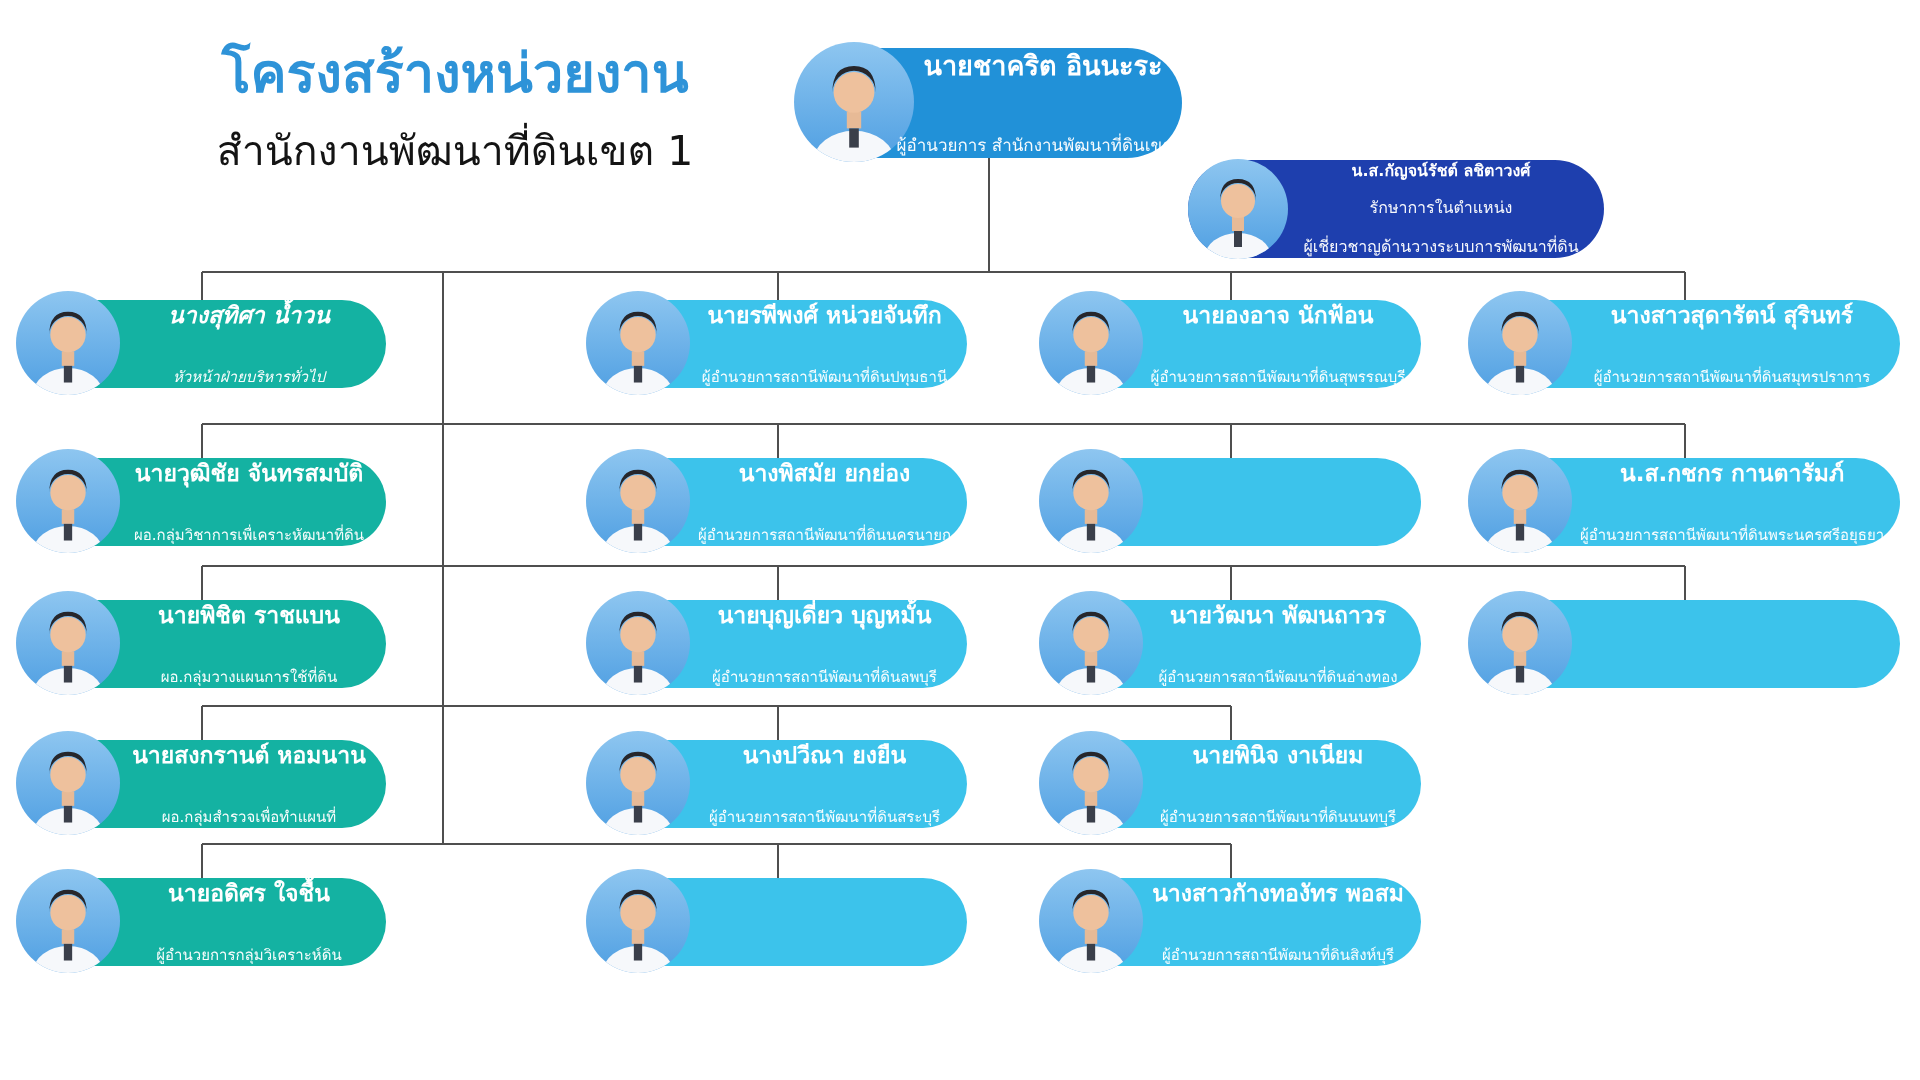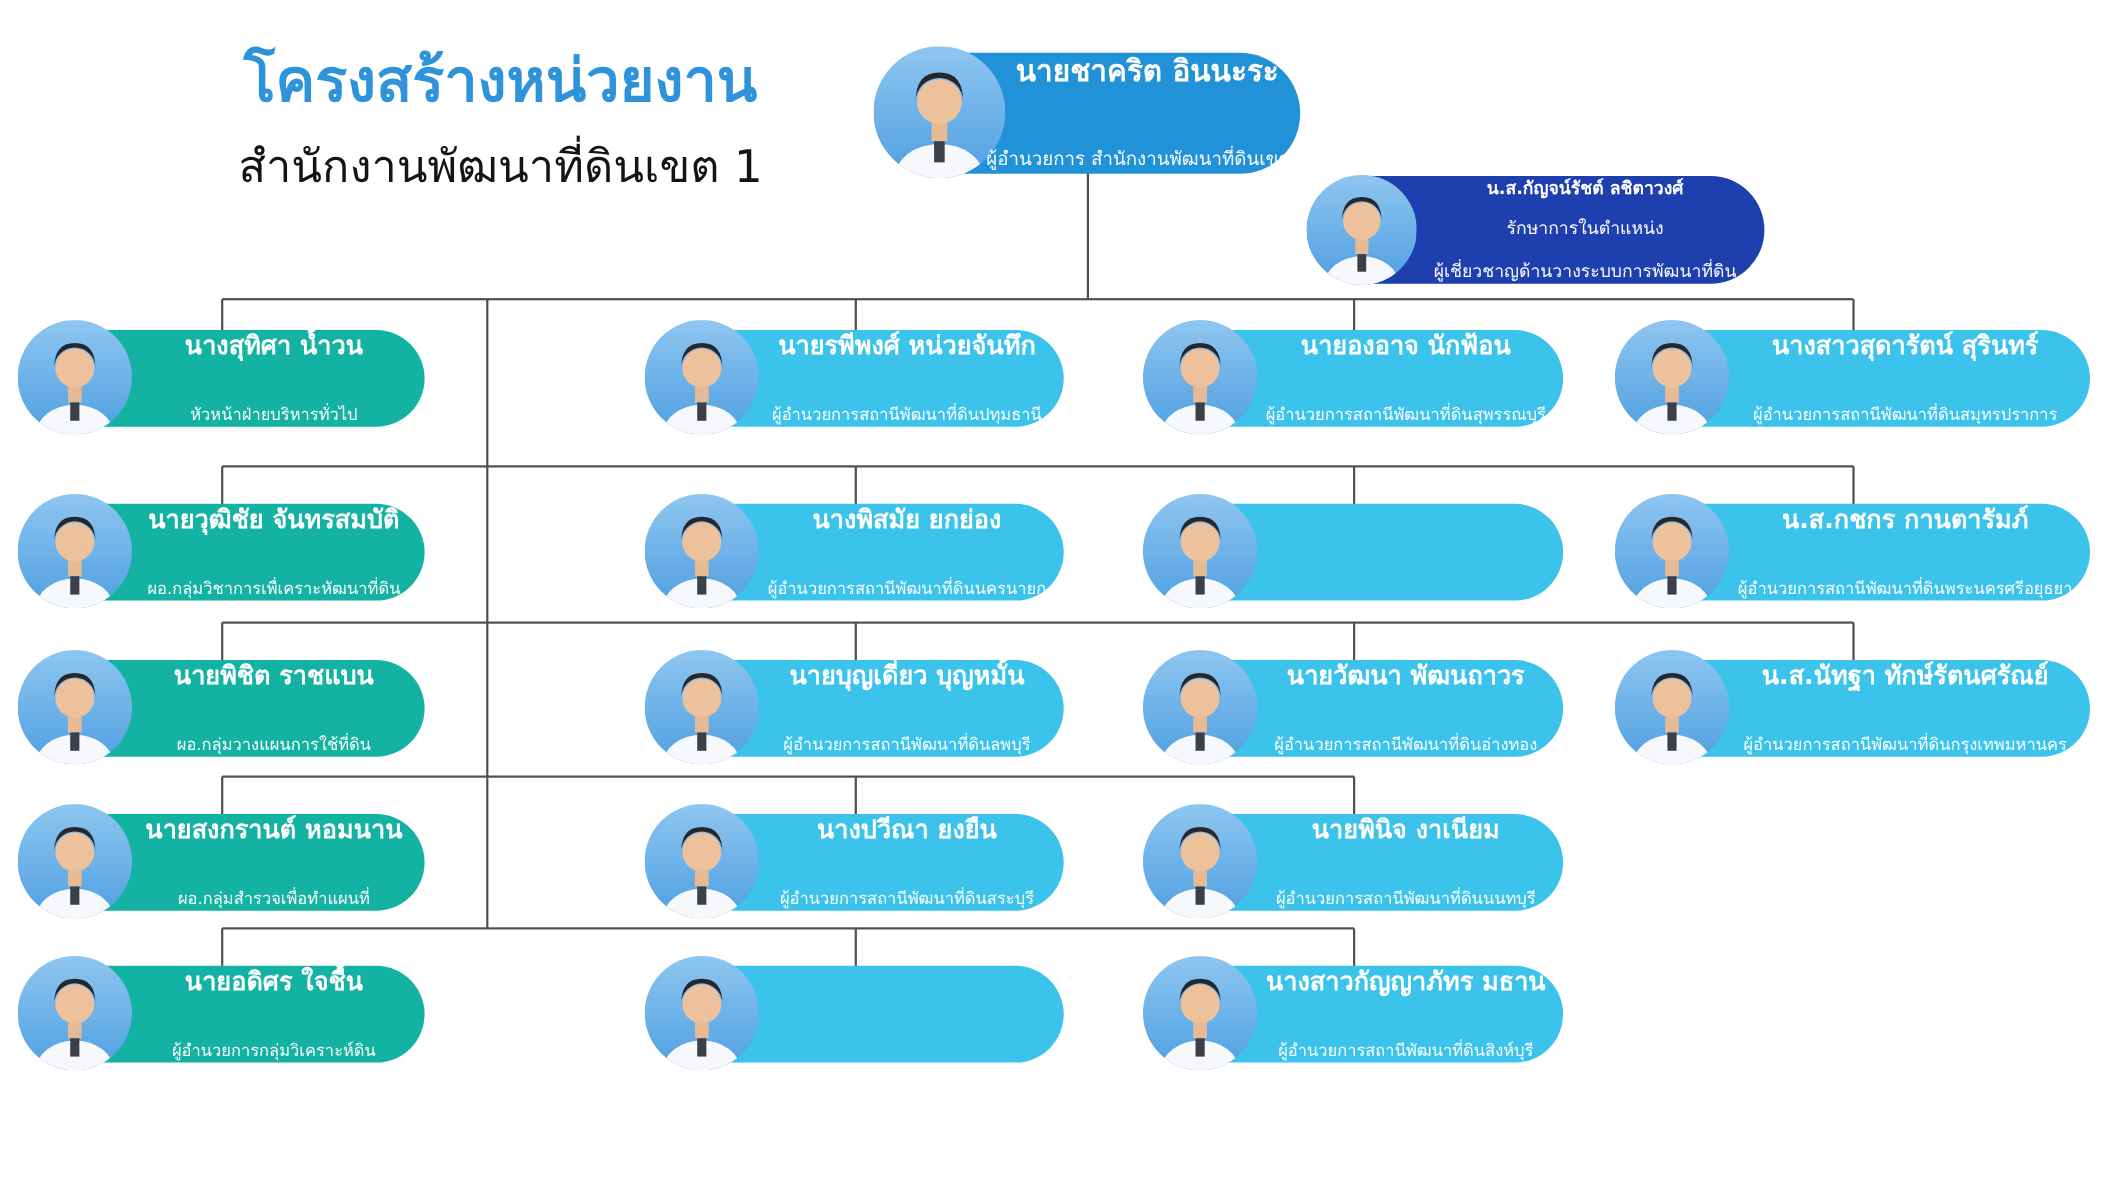--- a/index.html
+++ b/index.html
@@ -124,21 +124,21 @@
           <rect x="46" y="72" width="8" height="16" fill="#3a3f4a"></rect>
         </svg>
       </span>
     <div class="txt">
       <span class="nm">น.ส.กัญจน์รัชต์ ลชิตาวงศ์</span>
       <span class="rl">รักษาการในตำแหน่ง</span>
       <span class="rl">ผู้เชี่ยวชาญด้านวางระบบการพัฒนาที่ดิน</span>
     </div>
   </div>
 
-<div class="node staff group" style="left: 18px; top: 300px; width: 368px;">
+<div class="node staff group" style="left: 18px; top: 300px; width: 368px; font-style: italic;">
       <span class="photo">
         <svg viewBox="0 0 100 100" xmlns="http://www.w3.org/2000/svg">
           <defs>
             <linearGradient id="bg" x1="0" y1="0" x2="0" y2="1">
               <stop offset="0" stop-color="#8ec6f0"></stop>
               <stop offset="1" stop-color="#4f9fe2"></stop>
             </linearGradient>
           </defs>
           <rect width="100" height="100" fill="url(#bg)"></rect>
           <ellipse cx="50" cy="100" rx="34" ry="26" fill="#f6f8fb"></ellipse>
@@ -379,24 +379,20 @@
             </linearGradient>
           </defs>
           <rect width="100" height="100" fill="url(#bg)"></rect>
           <ellipse cx="50" cy="100" rx="34" ry="26" fill="#f6f8fb"></ellipse>
           <rect x="44" y="58" width="12" height="14" fill="#e7ba96"></rect>
           <circle cx="50" cy="42" r="17" fill="#eec19d"></circle>
           <path d="M32 42 a18 18 0 0 1 36 0 q0 -22 -18 -22 q-18 0 -18 22z" fill="#26262b"></path>
           <rect x="46" y="72" width="8" height="16" fill="#3a3f4a"></rect>
         </svg>
       </span>
-      <div class="txt">
-        <span class="nm">น.ส.นัทฐา ทักษ์รัตนศรัณย์</span>
-        <span class="rl">ผู้อำนวยการสถานีพัฒนาที่ดินกรุงเทพมหานคร</span>
-      </div>
     </div>
     <div class="node staff group" style="left: 18px; top: 740px; width: 368px;">
       <span class="photo">
         <svg viewBox="0 0 100 100" xmlns="http://www.w3.org/2000/svg">
           <defs>
             <linearGradient id="bg" x1="0" y1="0" x2="0" y2="1">
               <stop offset="0" stop-color="#8ec6f0"></stop>
               <stop offset="1" stop-color="#4f9fe2"></stop>
             </linearGradient>
           </defs>
@@ -508,17 +504,17 @@
           </defs>
           <rect width="100" height="100" fill="url(#bg)"></rect>
           <ellipse cx="50" cy="100" rx="34" ry="26" fill="#f6f8fb"></ellipse>
           <rect x="44" y="58" width="12" height="14" fill="#e7ba96"></rect>
           <circle cx="50" cy="42" r="17" fill="#eec19d"></circle>
           <path d="M32 42 a18 18 0 0 1 36 0 q0 -22 -18 -22 q-18 0 -18 22z" fill="#26262b"></path>
           <rect x="46" y="72" width="8" height="16" fill="#3a3f4a"></rect>
         </svg>
       </span>
       <div class="txt">
-        <span class="nm">นางสาวกัญญาภัทร มธาน</span>
+        <span class="nm">นางสาวกัางทองัทร พอสม</span>
         <span class="rl">ผู้อำนวยการสถานีพัฒนาที่ดินสิงห์บุรี</span>
       </div>
     </div>
   </div>
 
 </body></html>

